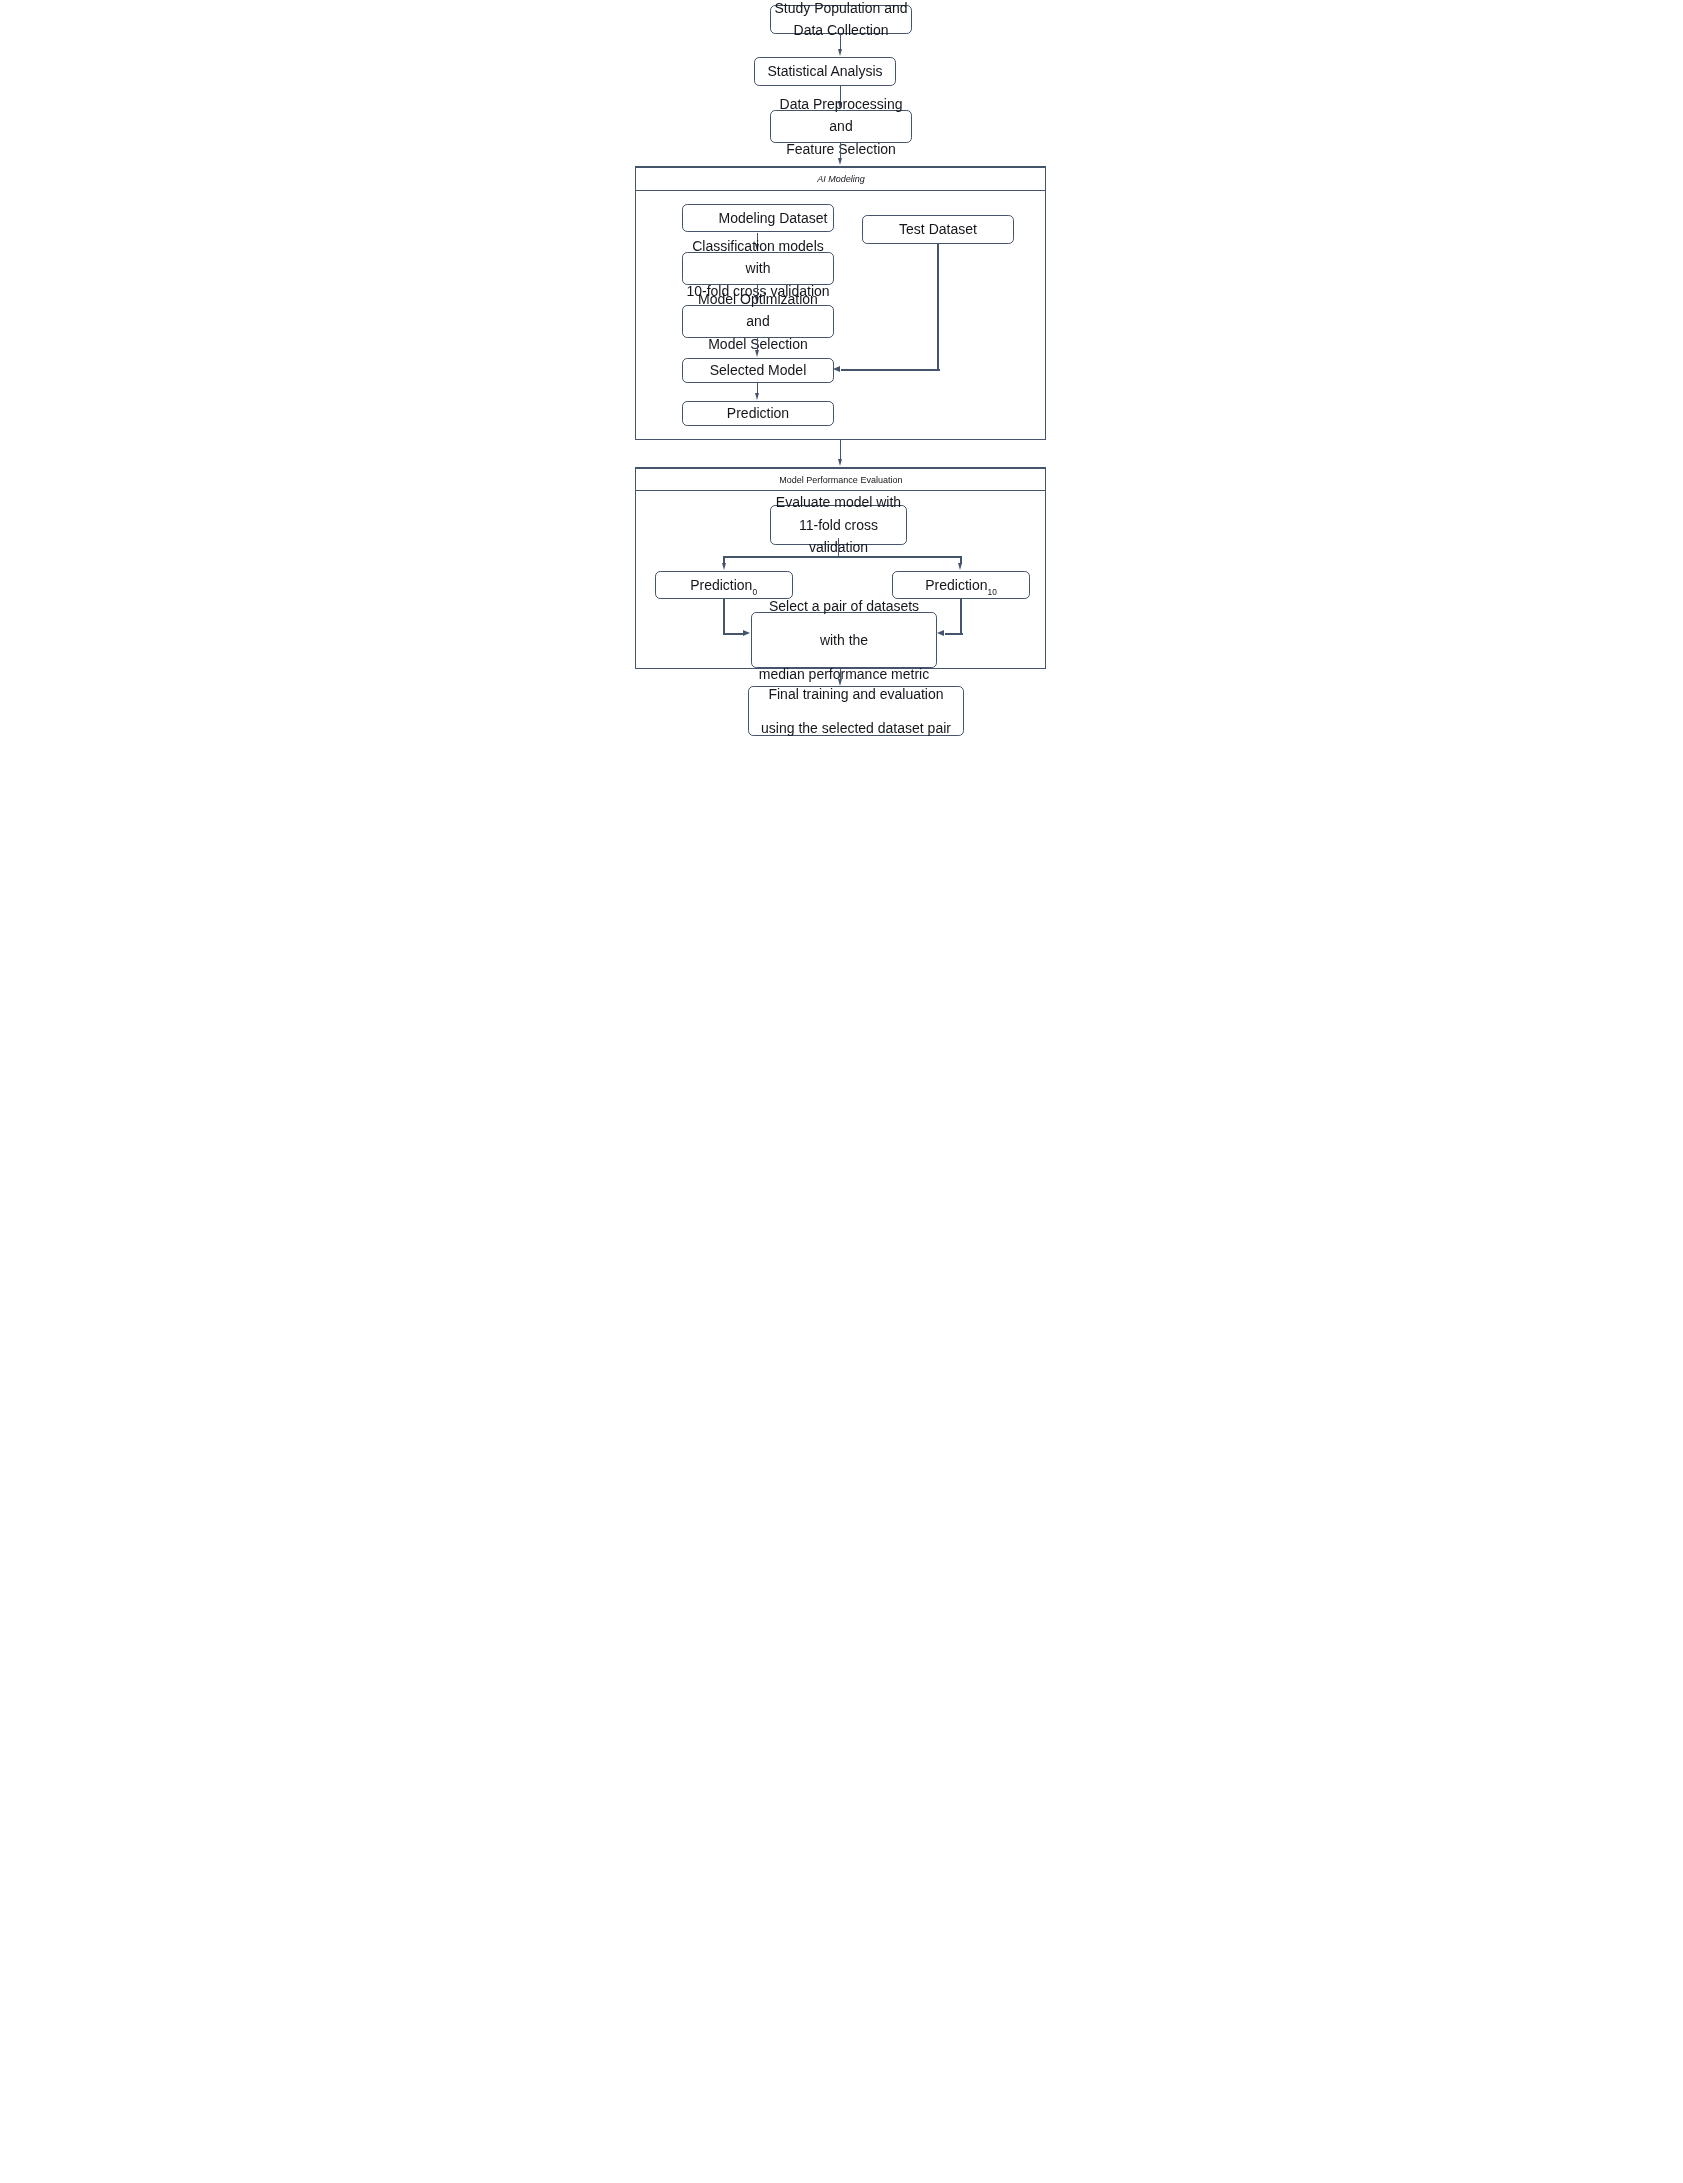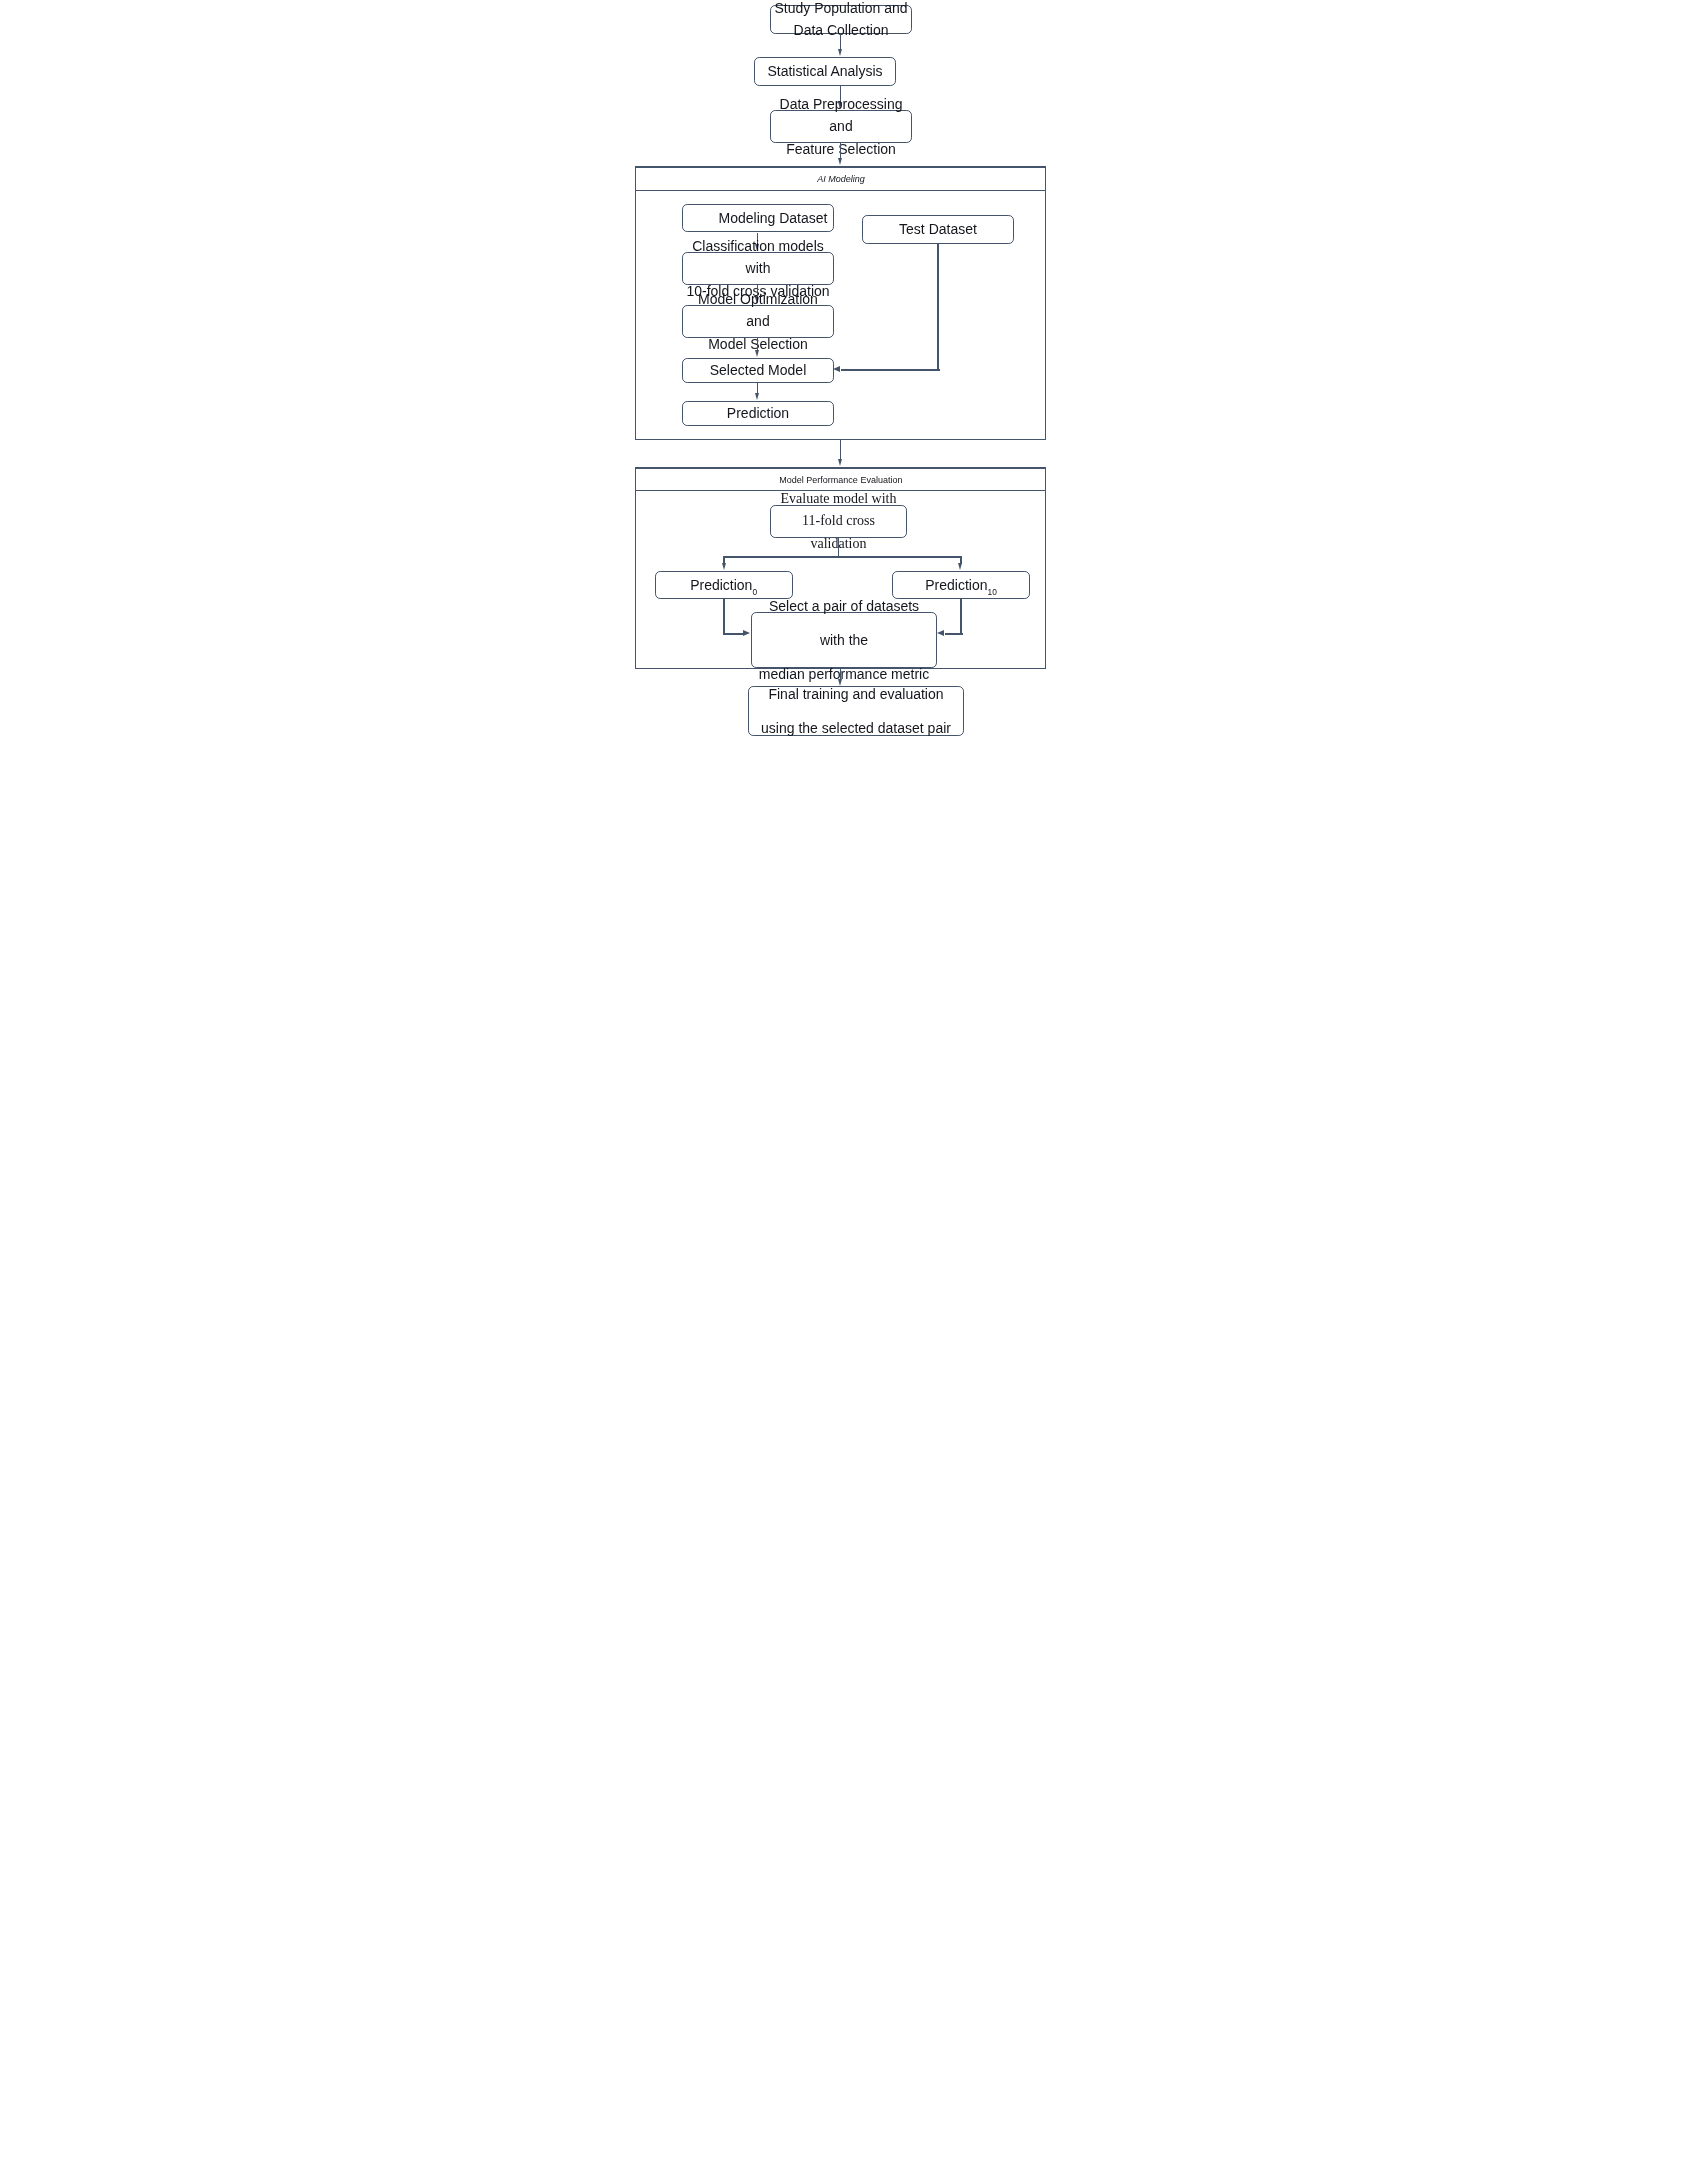--- a/index.html
+++ b/index.html
@@ -154,21 +154,21 @@
     <div class="node-label">Prediction</div>
   </div>
 
   <div class="vshaft" style="left:209px; top:440px; width:1.1px; height:20px;"></div>
   <div class="head-down" style="left:207px; top:459px;"></div>
 
   <div class="container" style="left:4.4px; top:467px; width:411px; height:202px;">
     <div class="container-title" style="height:22px;">Model Performance Evaluation</div>
   </div>
 
-  <div class="node" style="left:139px; top:505px; width:137px; height:33px;font-family:Liberation Serif, serif;">
+  <div class="node" style="left:139px; top:505px; width:137px; height:40px;">
     <div class="node-label">Evaluate model with
 11-fold cross validation</div>
   </div>
 
   <div class="vshaft" style="left:207px; top:538px; width:1.1px; height:18.3px;"></div>
   <div class="hshaft" style="left:92px; top:556px; width:239px; height:2px;"></div>
   <div class="vshaft" style="left:92px; top:556px; width:2px; height:8.3px;"></div>
   <div class="head-down" style="left:91px; top:563px;"></div>
   <div class="vshaft" style="left:329px; top:556px; width:2px; height:8.3px;"></div>
   <div class="head-down" style="left:327px; top:563px;"></div>

